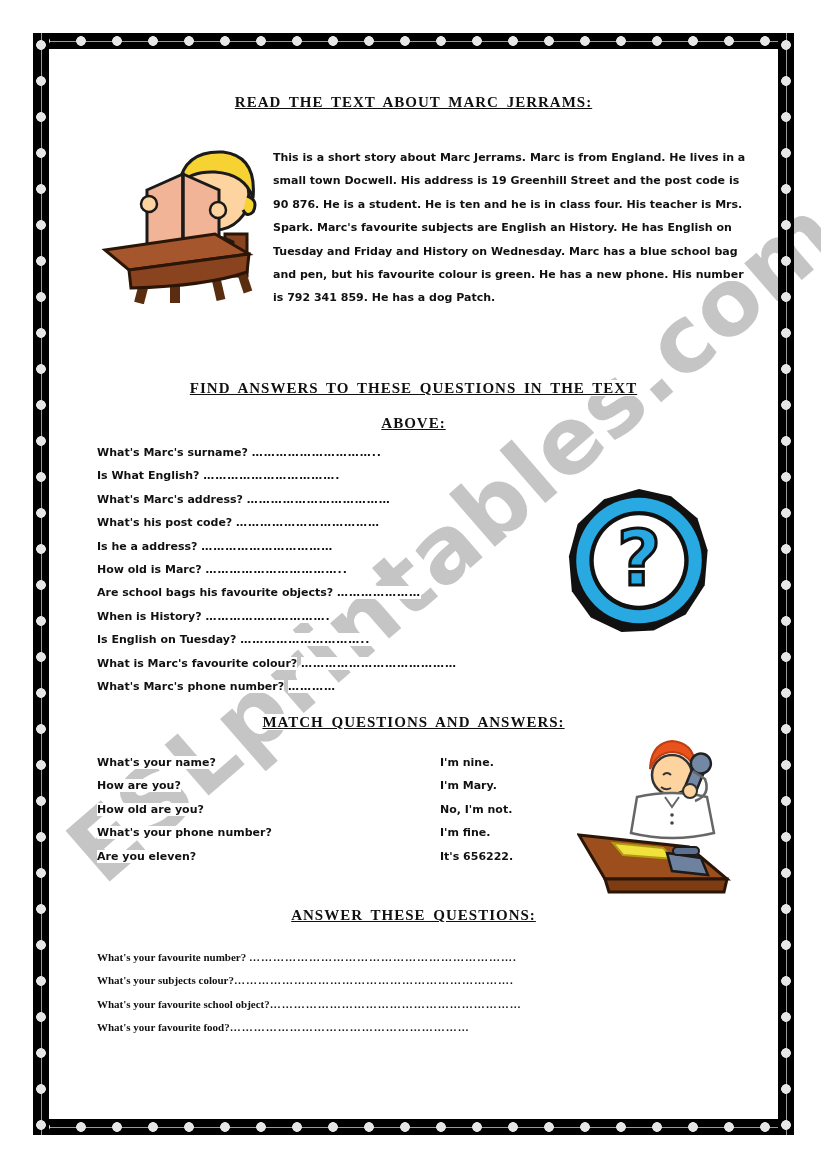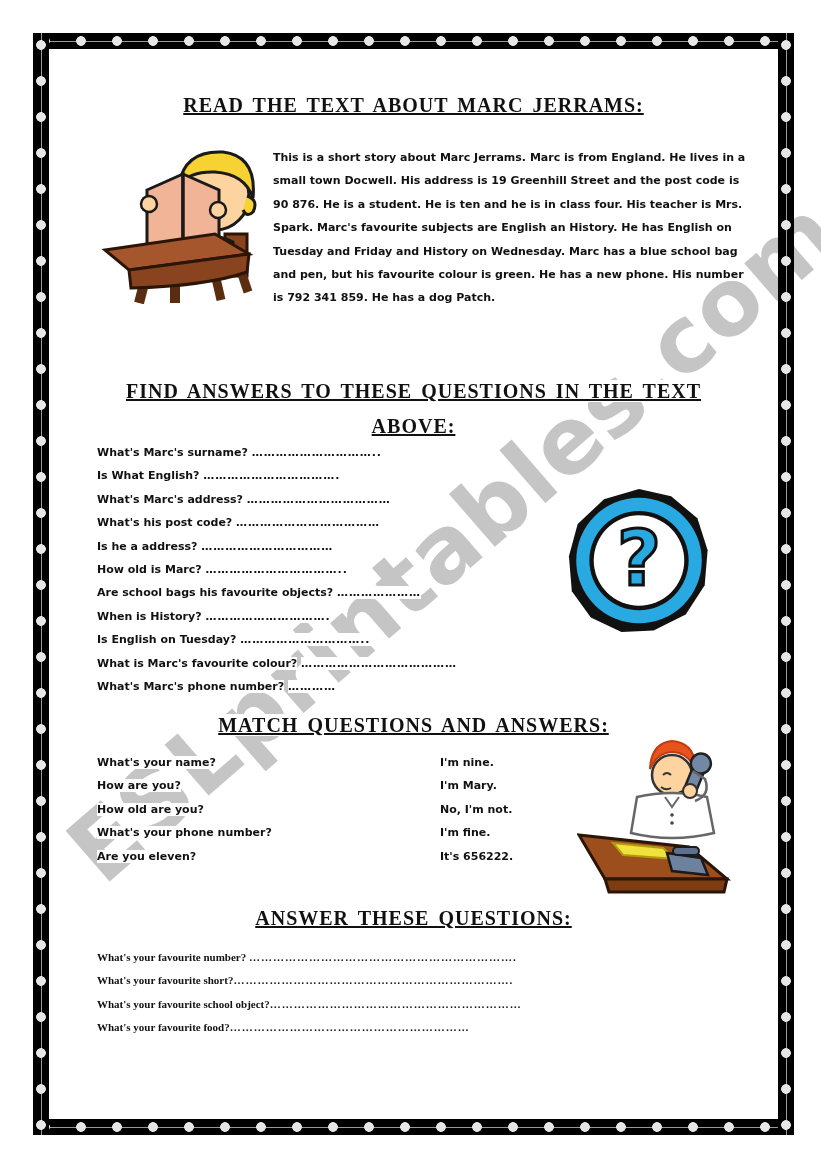--- a/index.html
+++ b/index.html
@@ -34,21 +34,21 @@
   
   .watermark{
     position:absolute;left:-25px;top:505px;width:880px;height:140px;
     line-height:140px;text-align:center;z-index:1;
     font-size:92px;font-weight:bold;color:#c5c5c5;letter-spacing:1px;
     transform:rotate(-41deg);white-space:nowrap;
   }
   
   .heading{
     position:absolute;left:49px;width:729px;text-align:center;z-index:2;
-    font-family:"Liberation Serif",serif;font-weight:bold;font-size:20px;
+    font-family:"Liberation Serif",serif;font-weight:bold;font-size:15px;
     letter-spacing:1px;word-spacing:3px;
   }
   .heading span{text-decoration:underline;background:#fff;padding:0 2px;}
   
   .bodytext{font-size:11px;font-weight:bold;line-height:23.4px;}
   .whitebg{background:#fff;}
   .story{position:absolute;left:97px;top:146px;width:652px;z-index:2;}
   .boy-fig{float:left;width:172px;height:158px;margin:0 4px 4px 0;}
   .find-list{position:absolute;left:97px;top:441px;width:560px;z-index:2;}
   .find-list .row{white-space:nowrap;}
@@ -198,18 +198,18 @@
       <rect x="96" y="112" width="26" height="8" rx="4" fill="#5d718e" stroke="#1a1a1a" stroke-width="2"></rect>
     </svg>
   </div>
 
   <div class="heading" style="top:907px;">
     <span>ANSWER THESE QUESTIONS:</span>
   </div>
 
   <div class="final-list bodytext">
     <div class="row"><span class="whitebg">What's your favourite number?</span> <span class="dots whitebg">………………………………………………………….</span></div>
-    <div class="row"><span class="whitebg">What's your favourite short?</span><span class="dots whitebg">…………………………………………………………….</span></div>
+    <div class="row"><span class="whitebg">What's your subjects colour?</span><span class="dots whitebg">…………………………………………………………….</span></div>
     <div class="row"><span class="whitebg">What's your favourite school object?</span><span class="dots whitebg">………………………………………………………</span></div>
     <div class="row"><span class="whitebg">What's your favourite food?</span><span class="dots whitebg">……………………………………………………</span></div>
   </div>
 
 </div>
 
 </body></html>

